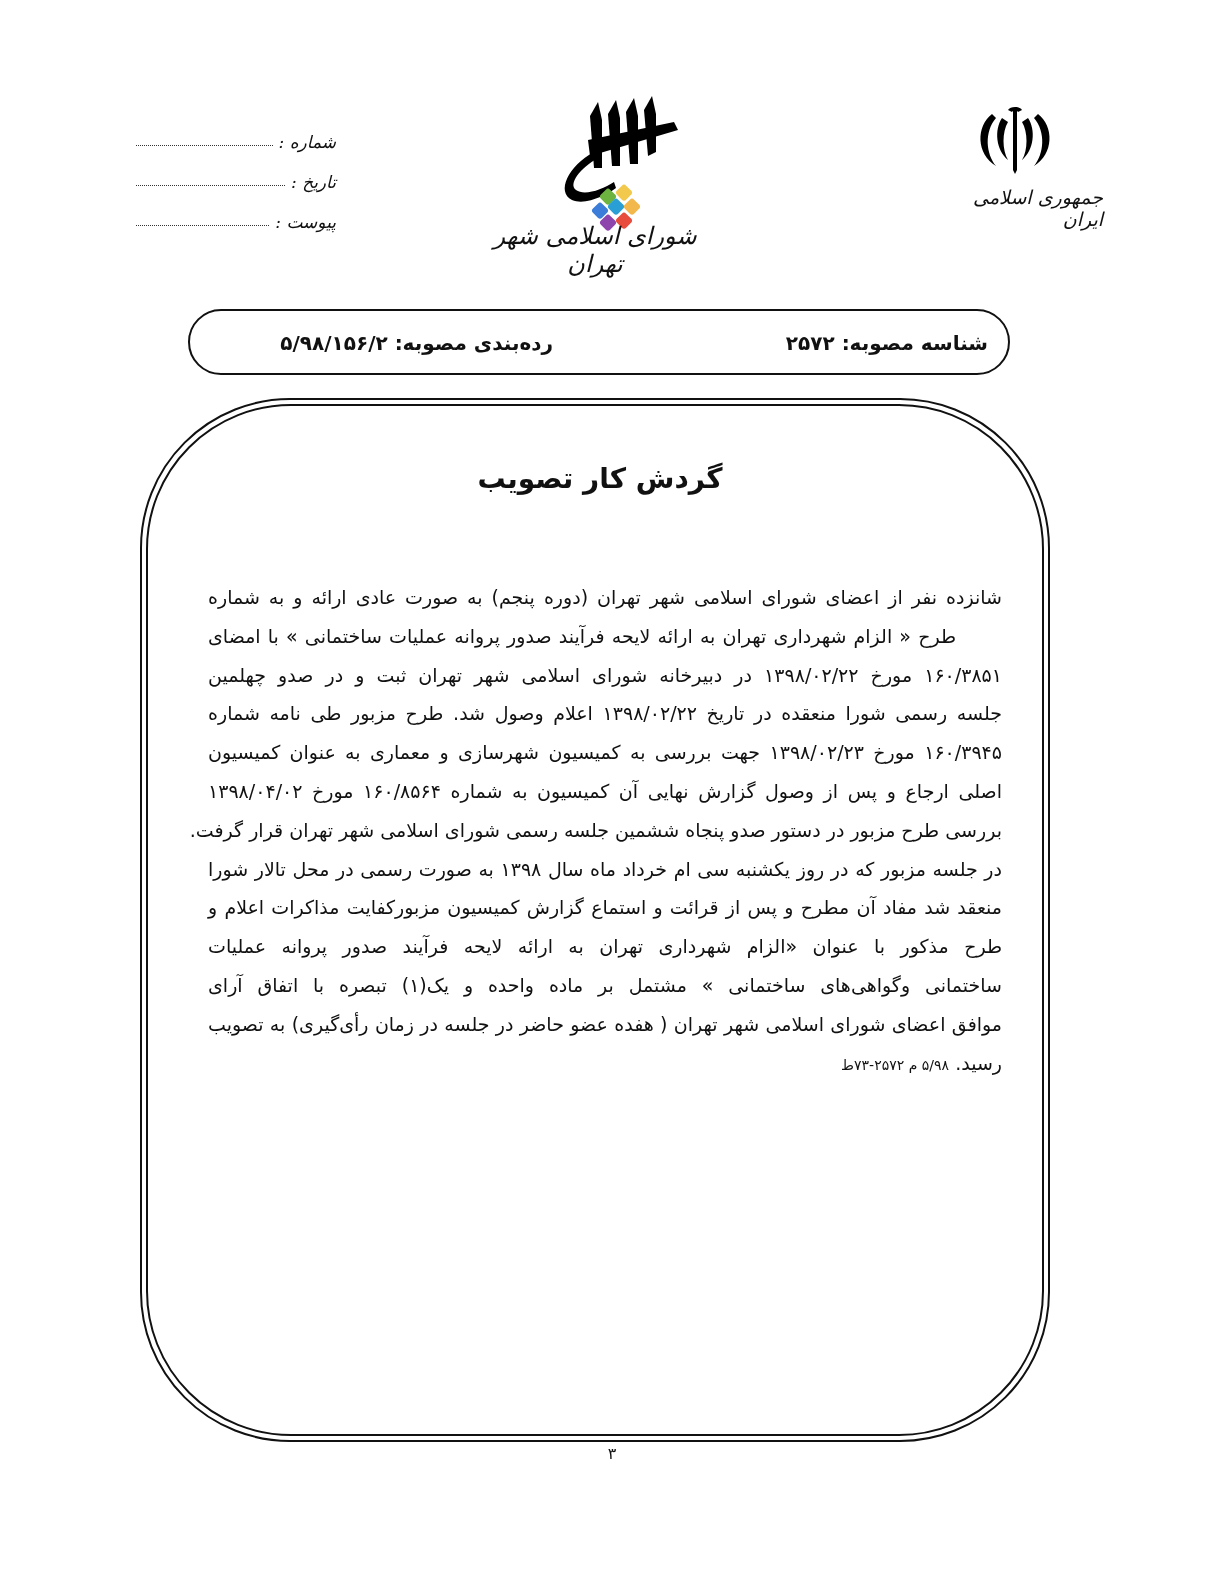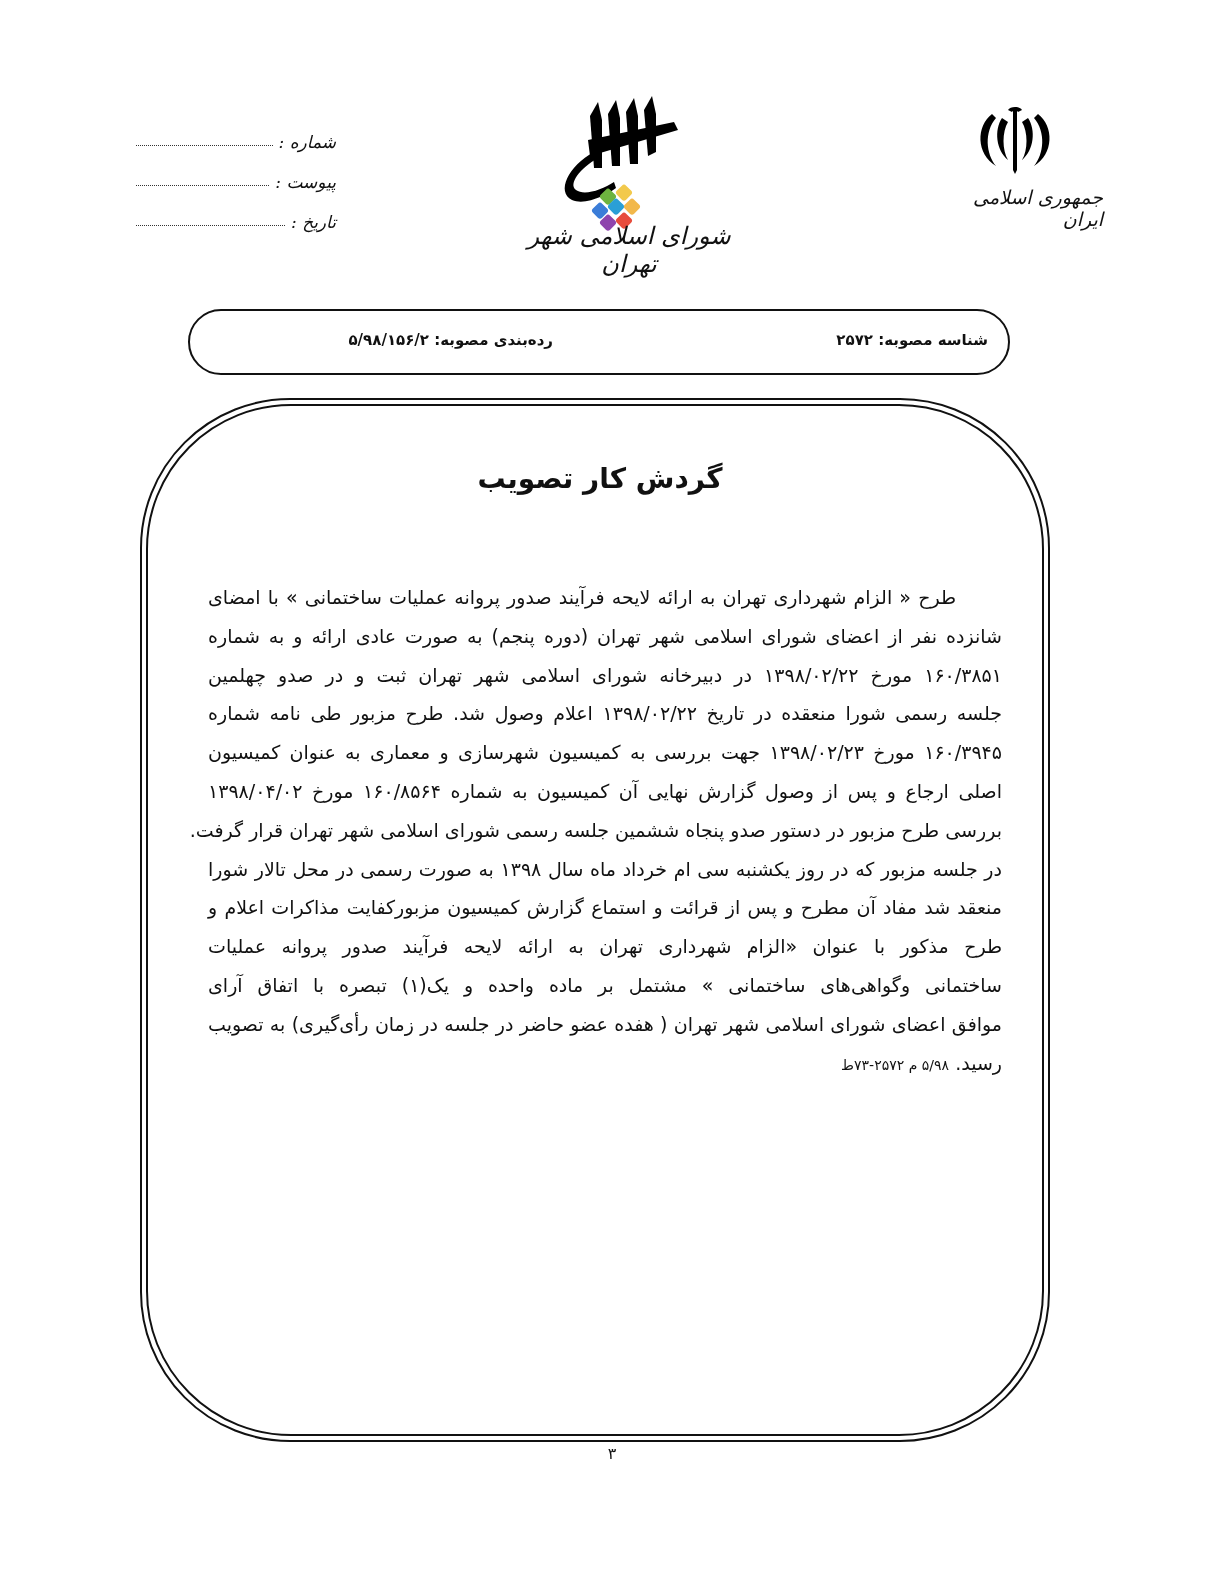--- a/index.html
+++ b/index.html
@@ -8,32 +8,32 @@
     .abs { position: absolute; }
 
     
     .meta-fields { left: 136px; top: 112px; width: 200px; direction: rtl; }
     .meta-row { display: flex; align-items: flex-end; height: 40px; direction: rtl; }
     .meta-label { font-family: "DejaVu Serif", serif; font-style: italic; font-size: 17px; white-space: nowrap; text-align: right; }
     .meta-dots { flex: 1; border-bottom: 1.5px dotted #333; margin: 0 6px 6px 0; height: 1px; }
 
     
     .council-logo { left: 528px; top: 96px; width: 180px; height: 170px; }
-    .council-name { left: 524px; top: 222px; width: 210px; text-align: center; direction: rtl;
+    .council-name { left: 490px; top: 222px; width: 210px; text-align: center; direction: rtl;
                     font-family: "DejaVu Serif", serif; font-style: italic; font-size: 24px; }
 
     
     .emblem { left: 972px; top: 104px; width: 86px; height: 72px; }
     .republic-name { left: 953px; top: 186px; width: 150px; direction: rtl;
                      font-family: "DejaVu Serif", serif; font-style: italic; font-size: 19px; }
 
     
     .id-box { left: 188px; top: 309px; width: 822px; height: 66px; border: 2px solid #111;
               border-radius: 34px; box-sizing: border-box; direction: rtl; }
-    .id-item { position: absolute; top: 20px; font-weight: bold; font-size: 15px; white-space: nowrap; direction: rtl; }
+    .id-item { position: absolute; top: 20px; font-weight: bold; font-size: 20px; white-space: nowrap; direction: rtl; }
     .id-item.first { right: 20px; }
     .id-item.second { right: 455px; }
 
     
     .main-frame-outer { left: 140px; top: 398px; width: 910px; height: 1044px; border: 2.5px solid #111;
                         border-radius: 150px; box-sizing: border-box; }
     .main-frame-inner { left: 146px; top: 404px; width: 898px; height: 1032px; border: 2px solid #111;
                         border-radius: 145px; box-sizing: border-box; }
 
     .doc-title { left: 400px; top: 462px; width: 400px; text-align: center; direction: rtl;
@@ -50,25 +50,25 @@
   </style>
 </head>
 <body>
 
 <div class="abs meta-fields">
   <div class="meta-row">
     <span class="meta-label">شماره :</span>
     <span class="meta-dots"></span>
   </div>
   <div class="meta-row">
-    <span class="meta-label">پیوست :</span>
+    <span class="meta-label">تاریخ :</span>
     <span class="meta-dots"></span>
   </div>
   <div class="meta-row">
-    <span class="meta-label">تاریخ :</span>
+    <span class="meta-label">پیوست :</span>
     <span class="meta-dots"></span>
   </div>
 </div>
 
 <svg class="abs council-logo" viewBox="0 0 180 170">
   <g fill="#000">
     <path d="M62 20 L70 6 L74 24 L74 72 L66 72 Z"></path>
     <path d="M80 18 L88 4 L92 22 L92 70 L84 70 Z"></path>
     <path d="M98 16 L106 2 L110 20 L110 68 L102 68 Z"></path>
     <path d="M116 14 L124 0 L128 18 L128 56 L120 60 Z"></path>
@@ -109,22 +109,22 @@
     <span>۵/۹۸/۱۵۶/۲</span>
   </div>
 </div>
 
 <div class="abs main-frame-outer"></div>
 <div class="abs main-frame-inner"></div>
 
 <div class="abs doc-title">گردش کار تصویب</div>
 
 <div class="abs body-text">
+  <span class="body-line">شانزده نفر از اعضای شورای اسلامی شهر تهران (دوره پنجم)  به صورت عادی ارائه و به شماره</span>
   <span class="body-line first">طرح « الزام شهرداری تهران به ارائه لایحه فرآیند صدور پروانه عملیات ساختمانی » با امضای</span>
-  <span class="body-line">شانزده نفر از اعضای شورای اسلامی شهر تهران (دوره پنجم)  به صورت عادی ارائه و به شماره</span>
   <span class="body-line">۱۶۰/۳۸۵۱ مورخ ۱۳۹۸/۰۲/۲۲ در دبیرخانه شورای اسلامی شهر تهران ثبت و در صدو چهلمین</span>
   <span class="body-line">جلسه رسمی شورا منعقده در تاریخ ۱۳۹۸/۰۲/۲۲ اعلام وصول شد. طرح مزبور طی نامه شماره</span>
   <span class="body-line">۱۶۰/۳۹۴۵ مورخ ۱۳۹۸/۰۲/۲۳ جهت بررسی به کمیسیون شهرسازی و معماری به عنوان کمیسیون</span>
   <span class="body-line">اصلی ارجاع و پس از وصول گزارش نهایی آن کمیسیون به شماره ۱۶۰/۸۵۶۴ مورخ ۱۳۹۸/۰۴/۰۲</span>
   <span class="body-line">بررسی طرح مزبور در دستور صدو پنجاه ششمین جلسه رسمی شورای اسلامی شهر تهران قرار گرفت.</span>
   <span class="body-line">در جلسه مزبور که در روز یکشنبه سی ام خرداد ماه سال ۱۳۹۸ به صورت رسمی در محل تالار شورا</span>
   <span class="body-line">منعقد شد مفاد آن مطرح و پس از قرائت و استماع گزارش کمیسیون مزبورکفایت مذاکرات اعلام و</span>
   <span class="body-line">طرح مذکور با عنوان «الزام شهرداری تهران به ارائه لایحه فرآیند صدور پروانه عملیات</span>
   <span class="body-line">ساختمانی وگواهی‌های ساختمانی » مشتمل بر ماده واحده و یک(۱) تبصره با اتفاق آرای</span>
   <span class="body-line">موافق اعضای شورای اسلامی شهر تهران ( هفده عضو حاضر در جلسه در زمان رأی‌گیری)  به تصویب</span>

